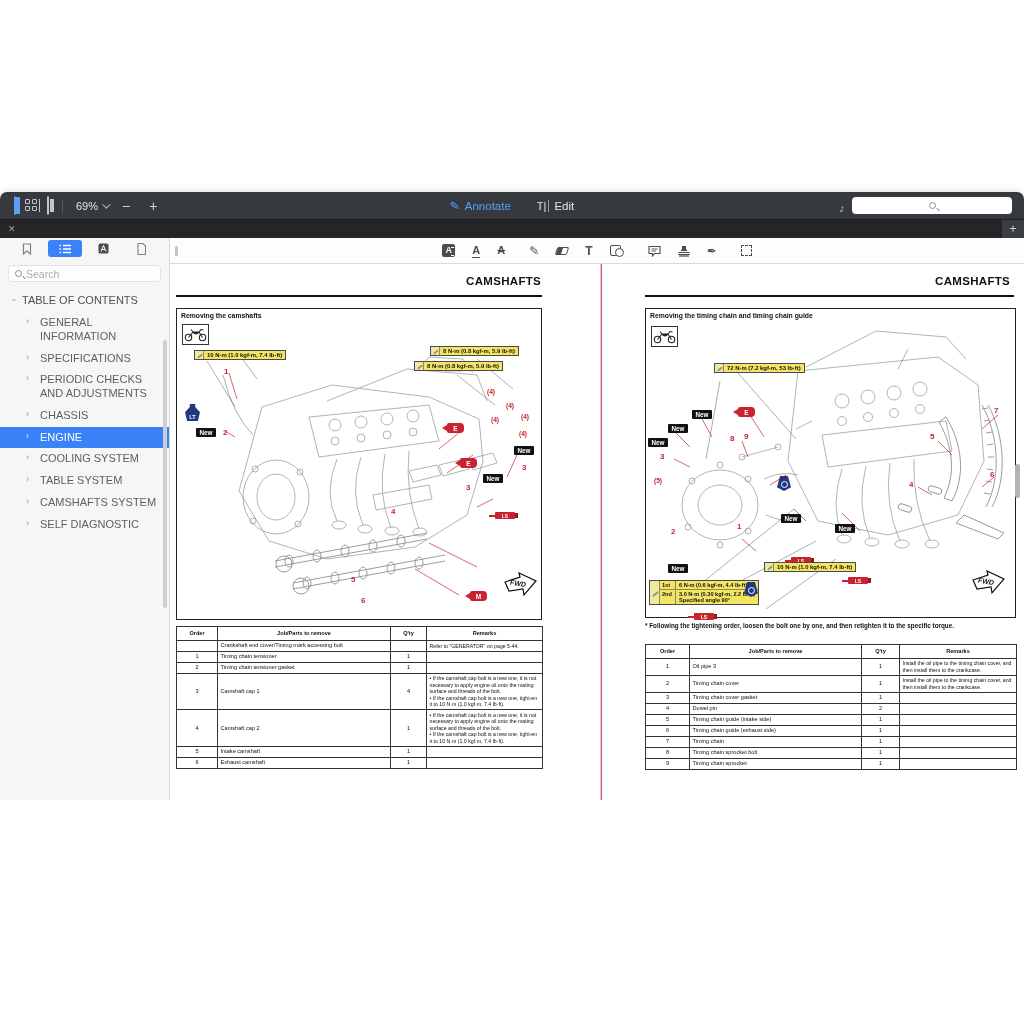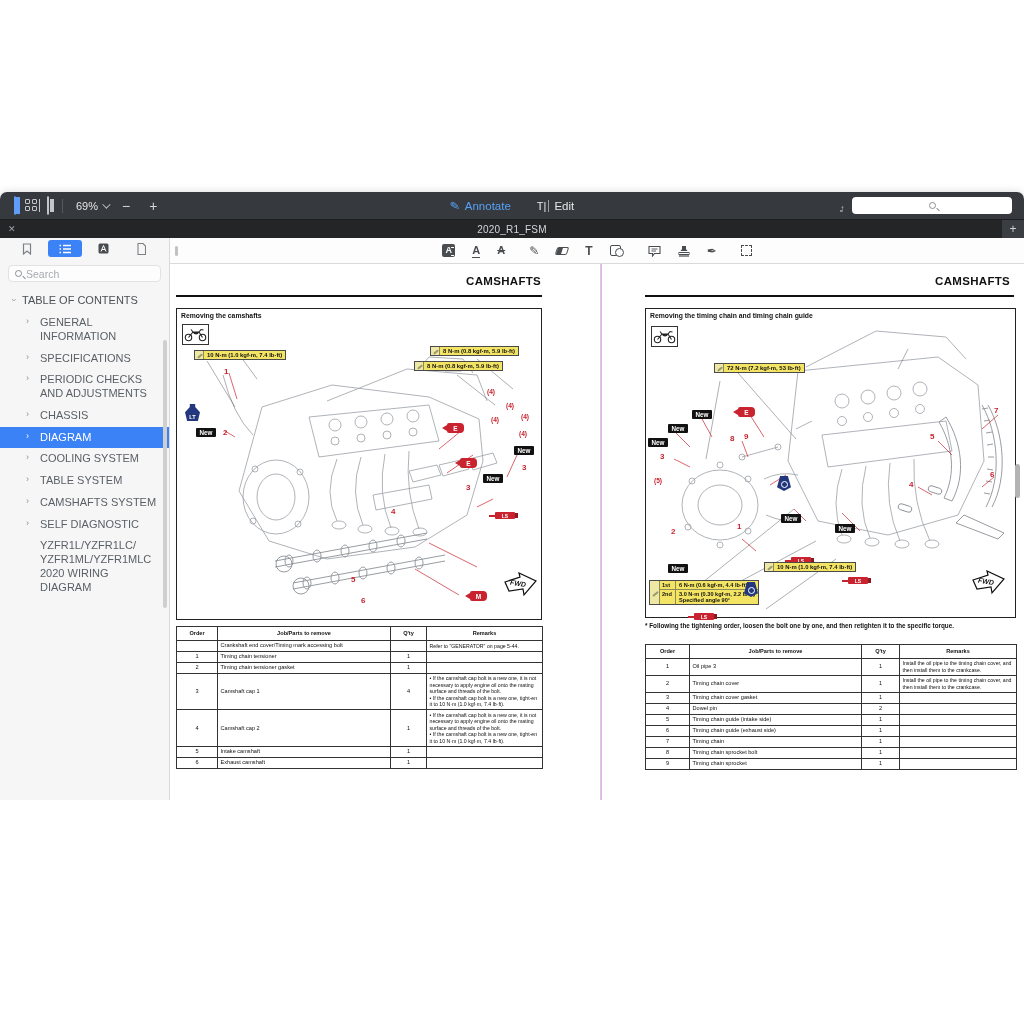--- a/index.html
+++ b/index.html
@@ -75,21 +75,21 @@
   .ai-ul { font-size:11px; border-bottom:1.6px solid #4a4d50; font-weight:bold; }
   .ai-st { font-size:11px; text-decoration:line-through; font-weight:bold; }
   .ai-eraser { width:12px; height:8px; background:#fdfdfd; border:1.2px solid #4a4d50; border-radius:2px; transform:skewX(-18deg); position:relative; }
   .ai-eraser::before { content:""; position:absolute; left:0; top:0; bottom:0; width:5px; background:#4a4d50; }
   .ai-shapes { position:relative; width:14px; height:12px; }
   .ai-shapes::before { content:""; position:absolute; left:0; top:0; width:9px; height:9px; border:1.2px solid #4a4d50; border-radius:2px; }
   .ai-shapes::after { content:""; position:absolute; right:0; bottom:0; width:7px; height:7px; border:1.2px solid #4a4d50; border-radius:50%; background:#fdfdfd; }
   .ai-select { width:11px; height:11px; border:1.3px dashed #4a4d50; }
   .ai-text { font-size:12px; font-weight:bold; }
 
-  .viewport { flex:1; position:relative; background:#f0abfc; overflow:hidden; }
+  .viewport { flex:1; position:relative; background:#ec4899; overflow:hidden; }
   .page { position:absolute; top:0; height:556px; background:#fff; }
   .page1 { left:0; width:431px; border-right:1px solid #cfcfcf; }
   .page2 { left:432px; width:422px; }
   .pg-title { position:absolute; top:11px; font-size:11.5px; font-weight:bold; color:#111; letter-spacing:.3px; }
   .page1 .pg-title { right:59px; }
   .page2 .pg-title { right:14px; }
   .pg-rule { position:absolute; top:31px; height:1.6px; background:#111; }
   .page1 .pg-rule { left:6px; width:366px; }
   .page2 .pg-rule { left:43px; width:369px; }
 
@@ -186,21 +186,20 @@
       <div class="tb-right">
         <span><span class="icon-share"></span></span>
         <span class="tb-search">
             <span class="mag"></span>
           </span>
       </div>
     </div>
 
     <div class="tabbar">
       <span class="tab-close">✕</span>
-      <span class="tab-title">2020_R1_FSM</span>
       <span class="tab-add">+</span>
     </div>
 
     <div class="main">
 
       <div class="sidebar">
         <div class="sb-tabs">
           <span class="sb-tab">
             <svg width="10" height="12" viewBox="0 0 10 12">
                 <path d="M1.5 1 h7 v10 l-3.5-3 -3.5,3 Z" fill="none" stroke="#7d8187" stroke-width="1.2"></path>
@@ -237,26 +236,25 @@
         <div class="toc">
           <div class="toc-root">
             <span class="chev">›</span>
             <span>TABLE OF CONTENTS</span>
           </div>
           <div id="toc-items">
               <div class="toc-item"><span class="chev">›</span><span>GENERAL INFORMATION</span></div>
               <div class="toc-item"><span class="chev">›</span><span>SPECIFICATIONS</span></div>
               <div class="toc-item"><span class="chev">›</span><span>PERIODIC CHECKS AND ADJUSTMENTS</span></div>
               <div class="toc-item"><span class="chev">›</span><span>CHASSIS</span></div>
-              <div class="toc-item selected"><span class="chev">›</span><span>DIAGRAM</span></div>
+              <div class="toc-item selected"><span class="chev">›</span><span>ENGINE</span></div>
               <div class="toc-item"><span class="chev">›</span><span>COOLING SYSTEM</span></div>
               <div class="toc-item"><span class="chev">›</span><span>TABLE SYSTEM</span></div>
               <div class="toc-item"><span class="chev">›</span><span>CAMSHAFTS SYSTEM</span></div>
               <div class="toc-item"><span class="chev">›</span><span>SELF DIAGNOSTIC</span></div>
-              <div class="toc-item"><span>YZFR1L/YZFR1LC/ YZFR1ML/YZFR1MLC 2020 WIRING DIAGRAM</span></div>
             </div>
           <div class="sb-scroll"></div>
         </div>
       </div>
 
       <div class="docarea">
         <div class="annotbar">
           <span class="drag-handle"></span>
           <span class="ag">
             <span class="ai ai-hl">A</span>

